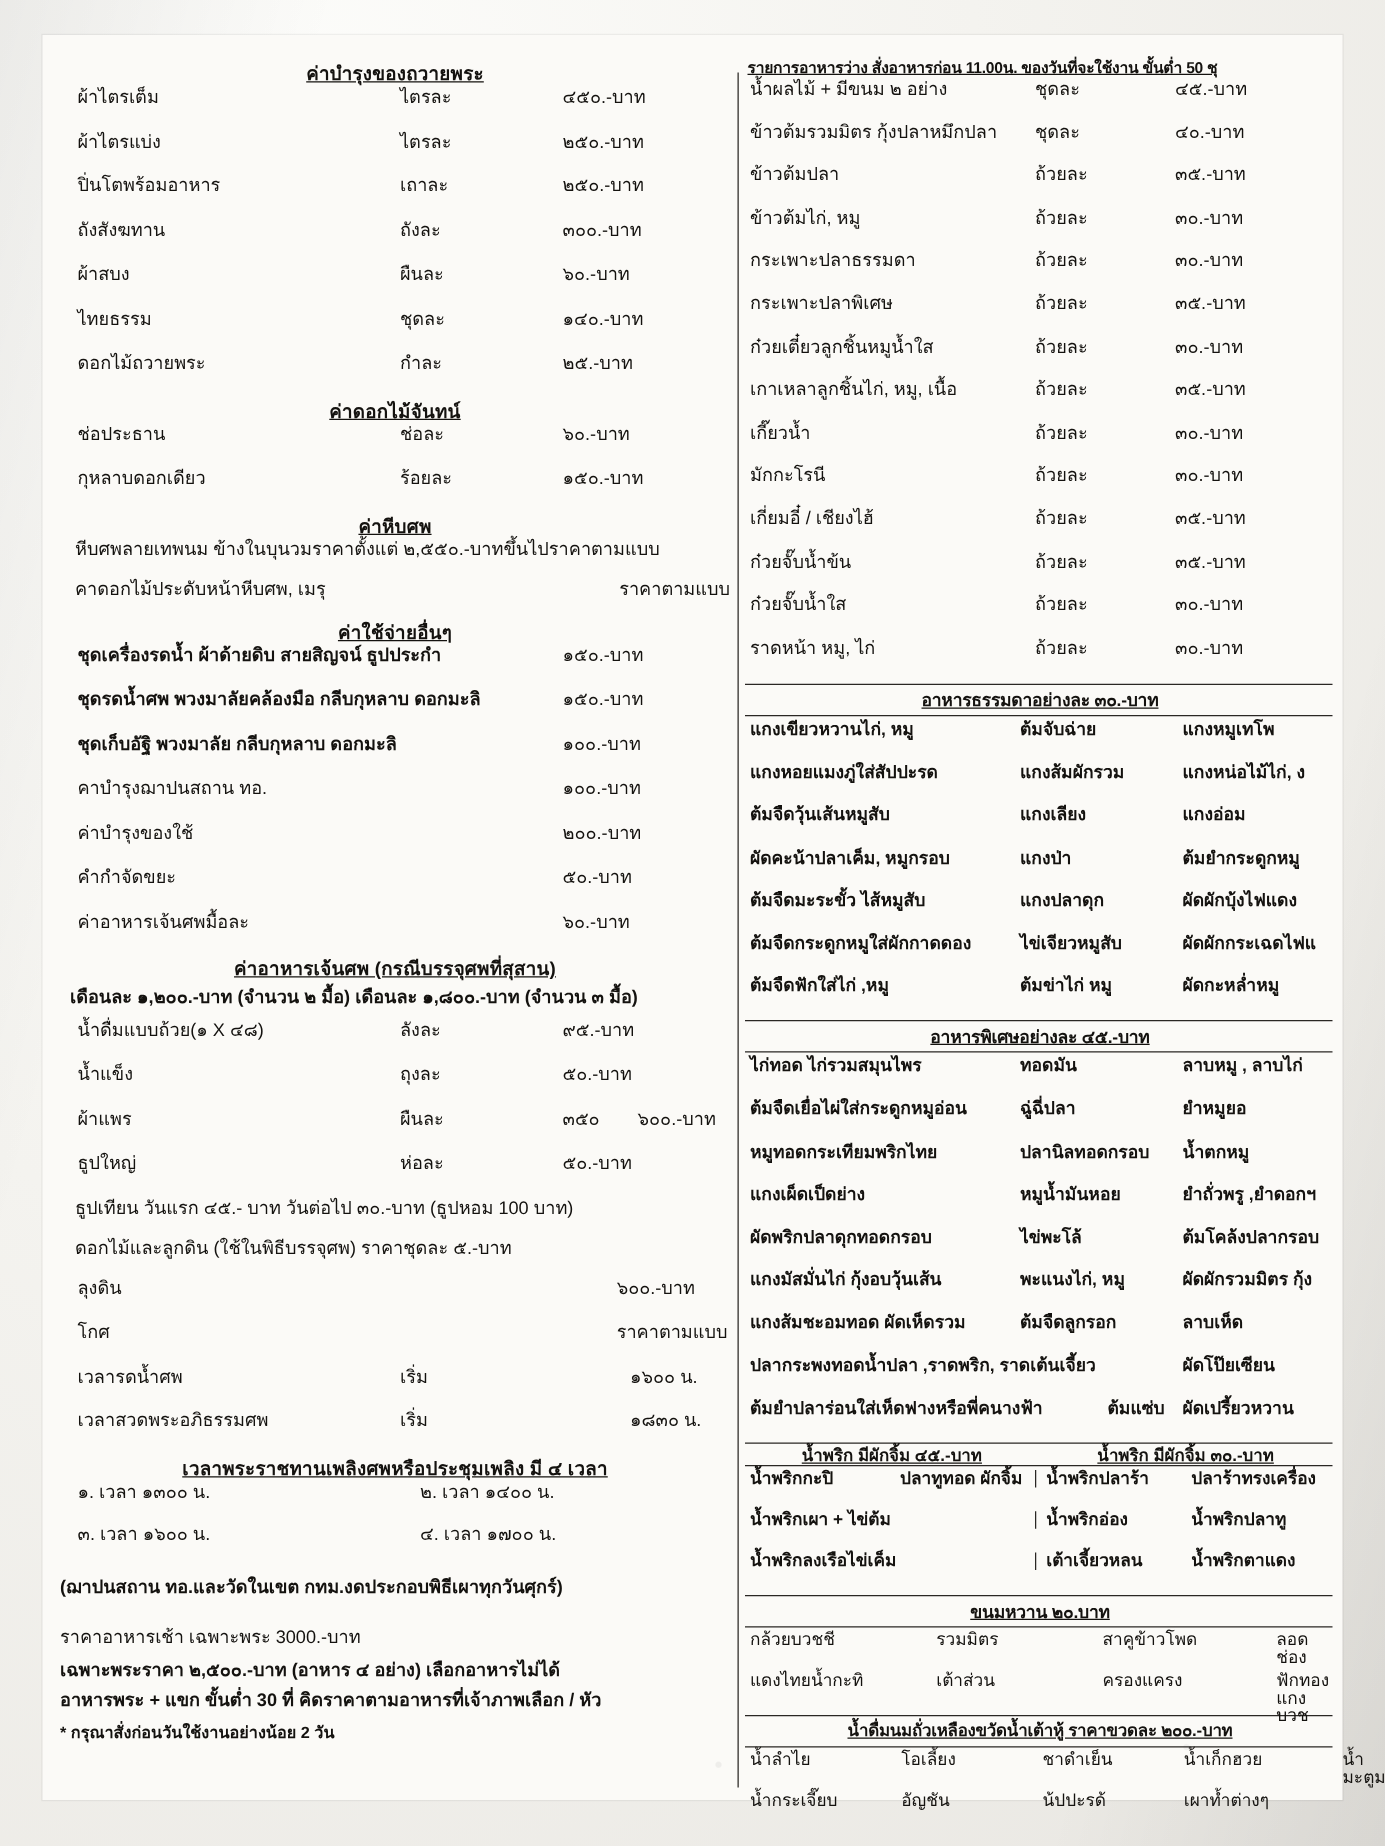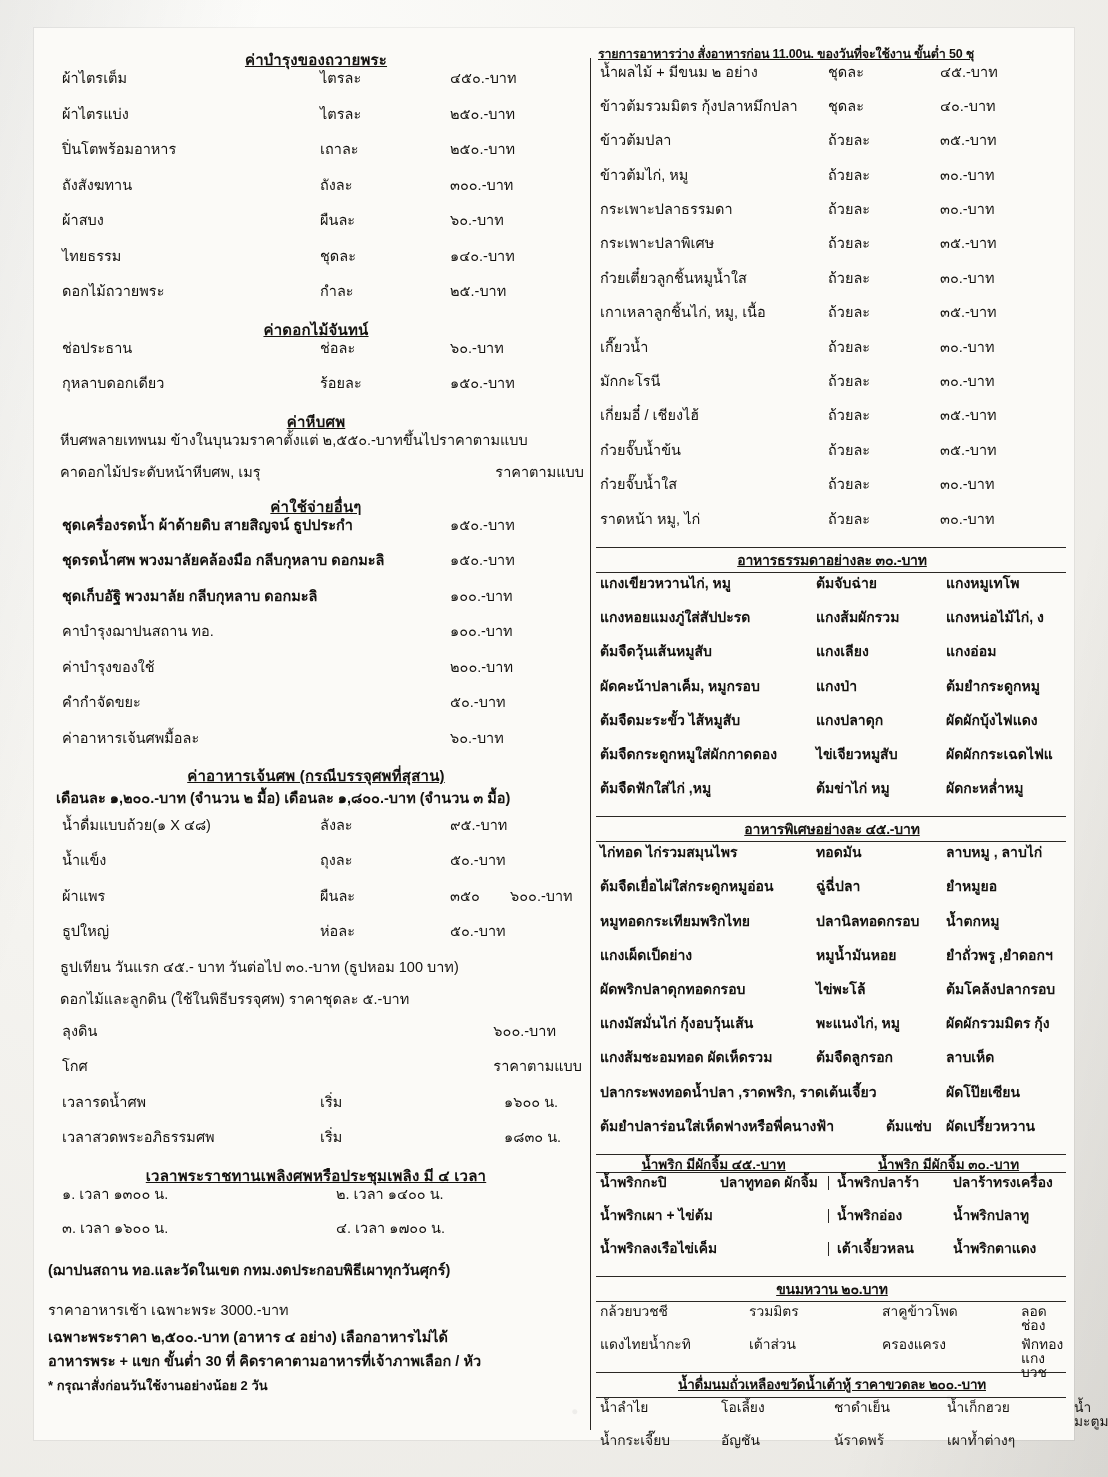--- a/index.html
+++ b/index.html
@@ -511,21 +511,21 @@
         <div class="g2row">
           <span class="c1" style="flex:0 0 104px">น้ำลำไย</span>
           <span class="c2" style="flex:0 0 96px">โอเลี้ยง</span>
           <span class="c3" style="flex:0 0 96px">ชาดำเย็น</span>
           <span class="c4" style="flex:0 0 110px">น้ำเก็กฮวย</span>
           <span style="flex:1 1 auto">น้ำมะตูม</span>
         </div>
         <div class="g2row">
           <span class="c1" style="flex:0 0 104px">น้ำกระเจี๊ยบ</span>
           <span class="c2" style="flex:0 0 96px">อัญชัน</span>
-          <span class="c3" style="flex:0 0 96px">น้ราดพร้</span>
+          <span class="c3" style="flex:0 0 96px">น้ปปะรด้</span>
           <span class="c4" style="flex:0 0 110px">เผาท้ำต่างๆ</span>
         </div>
       </div>
     </div>
 
     <div class="speck"></div>
   </div>
 </div>
 
 </body></html>

